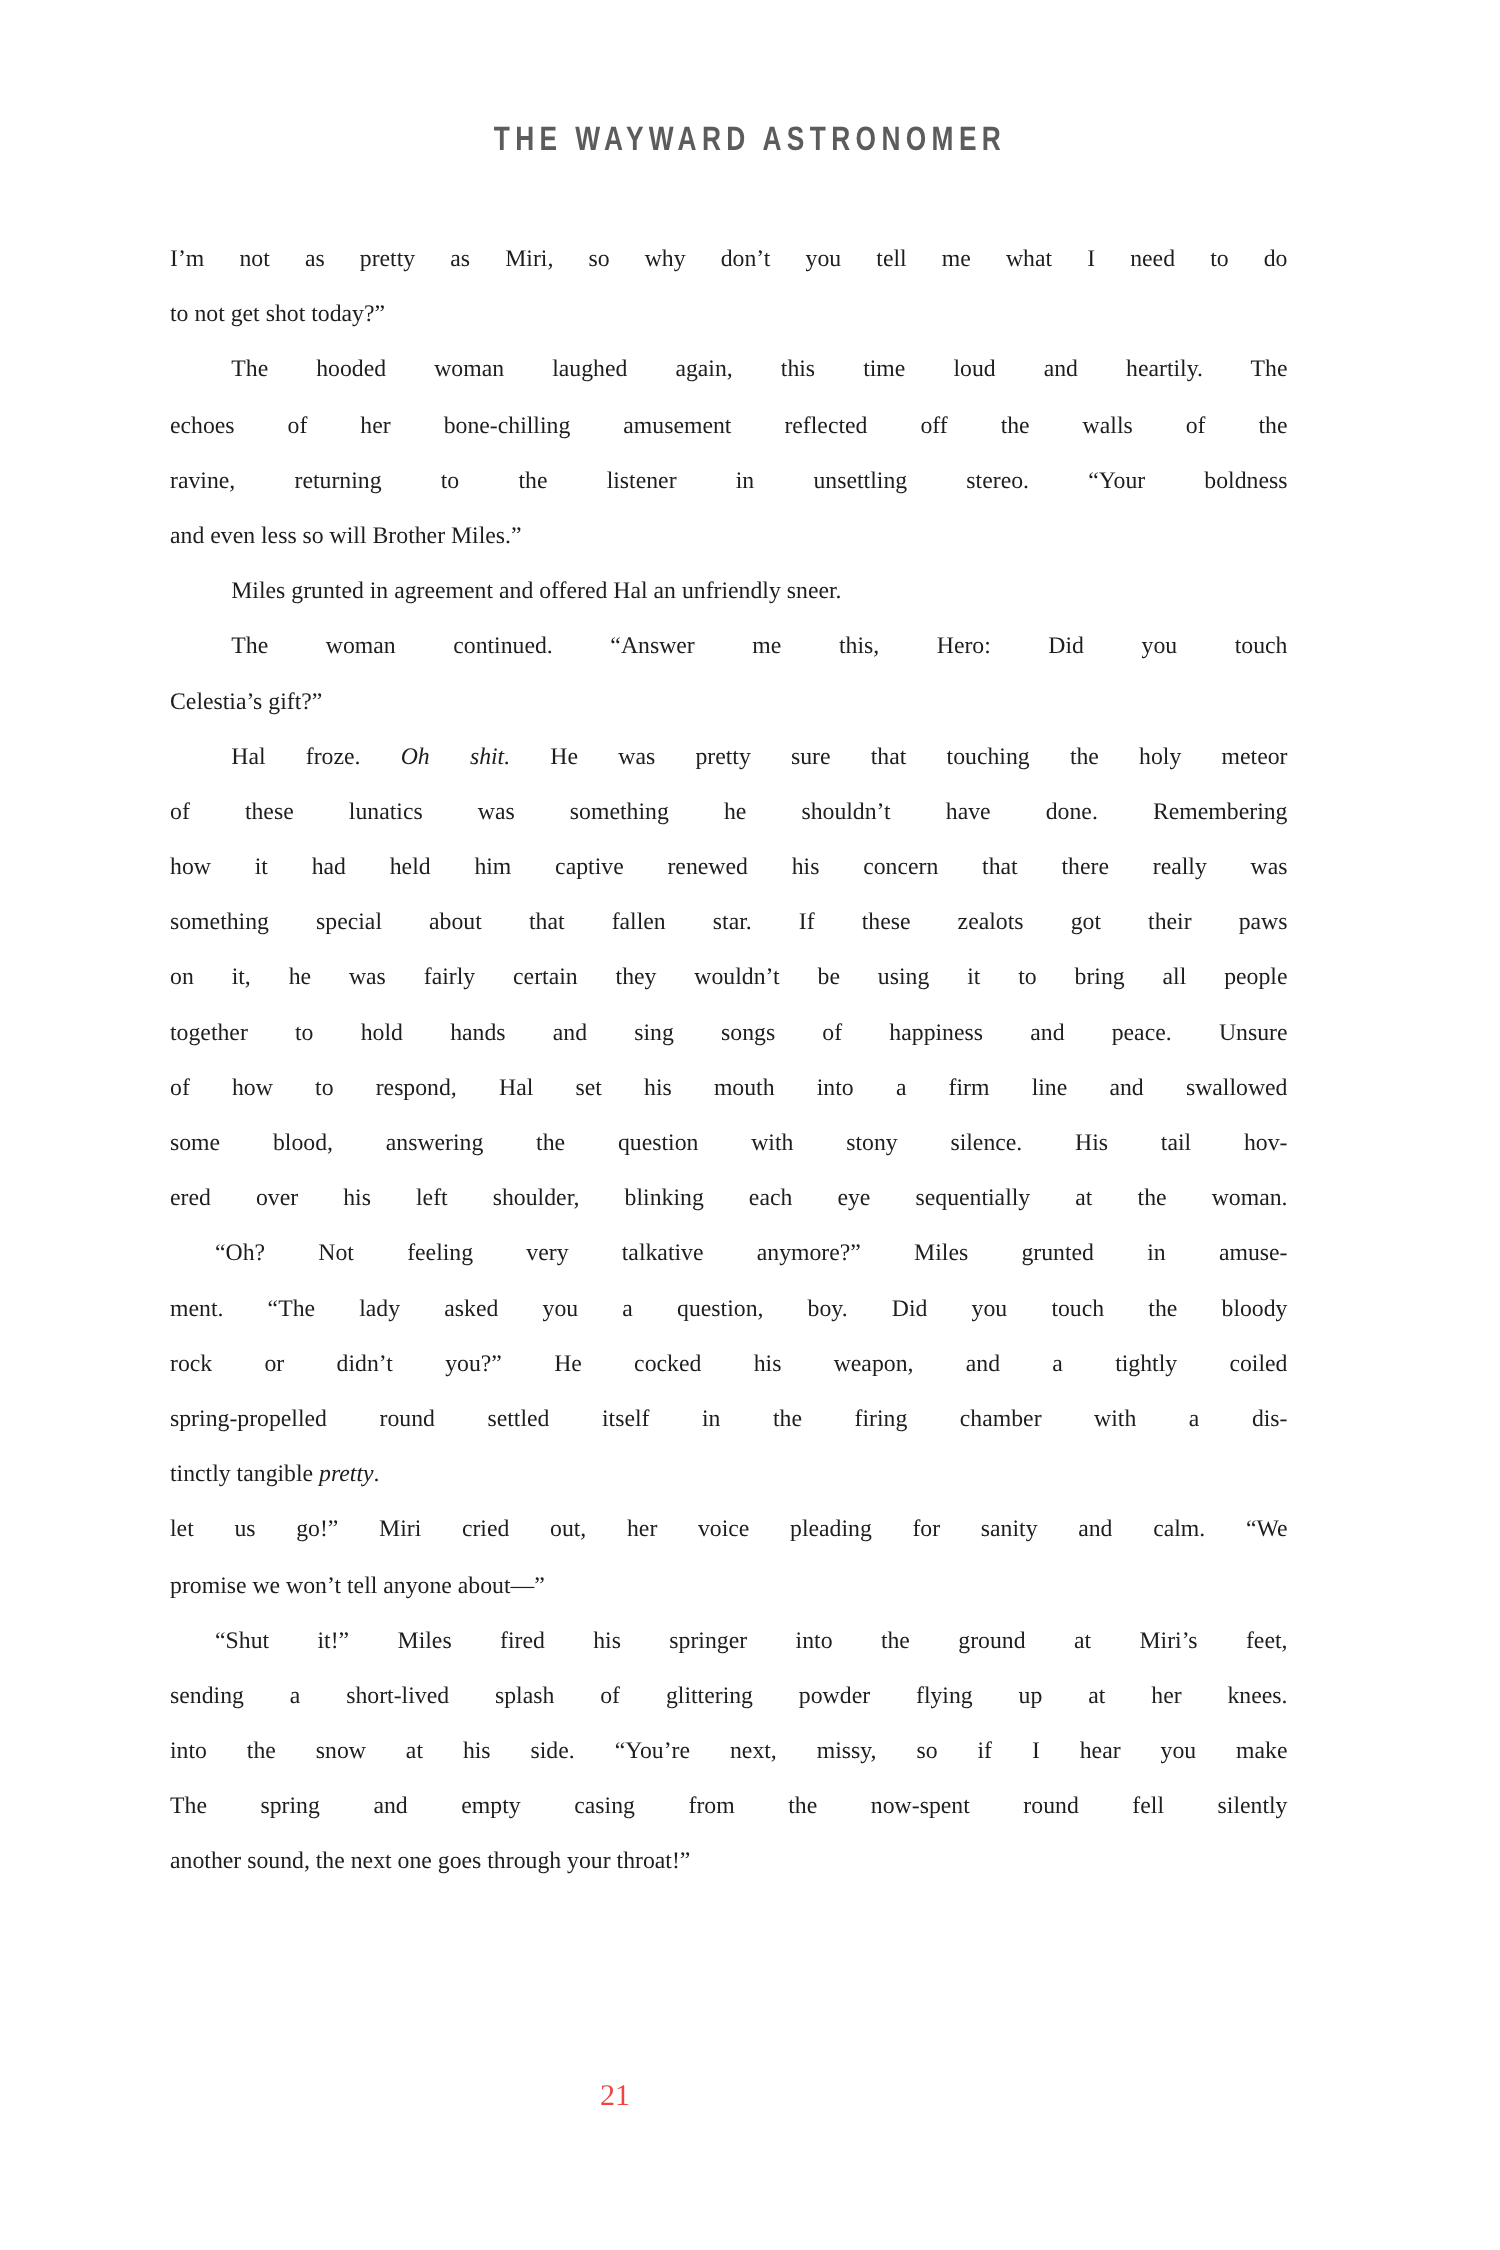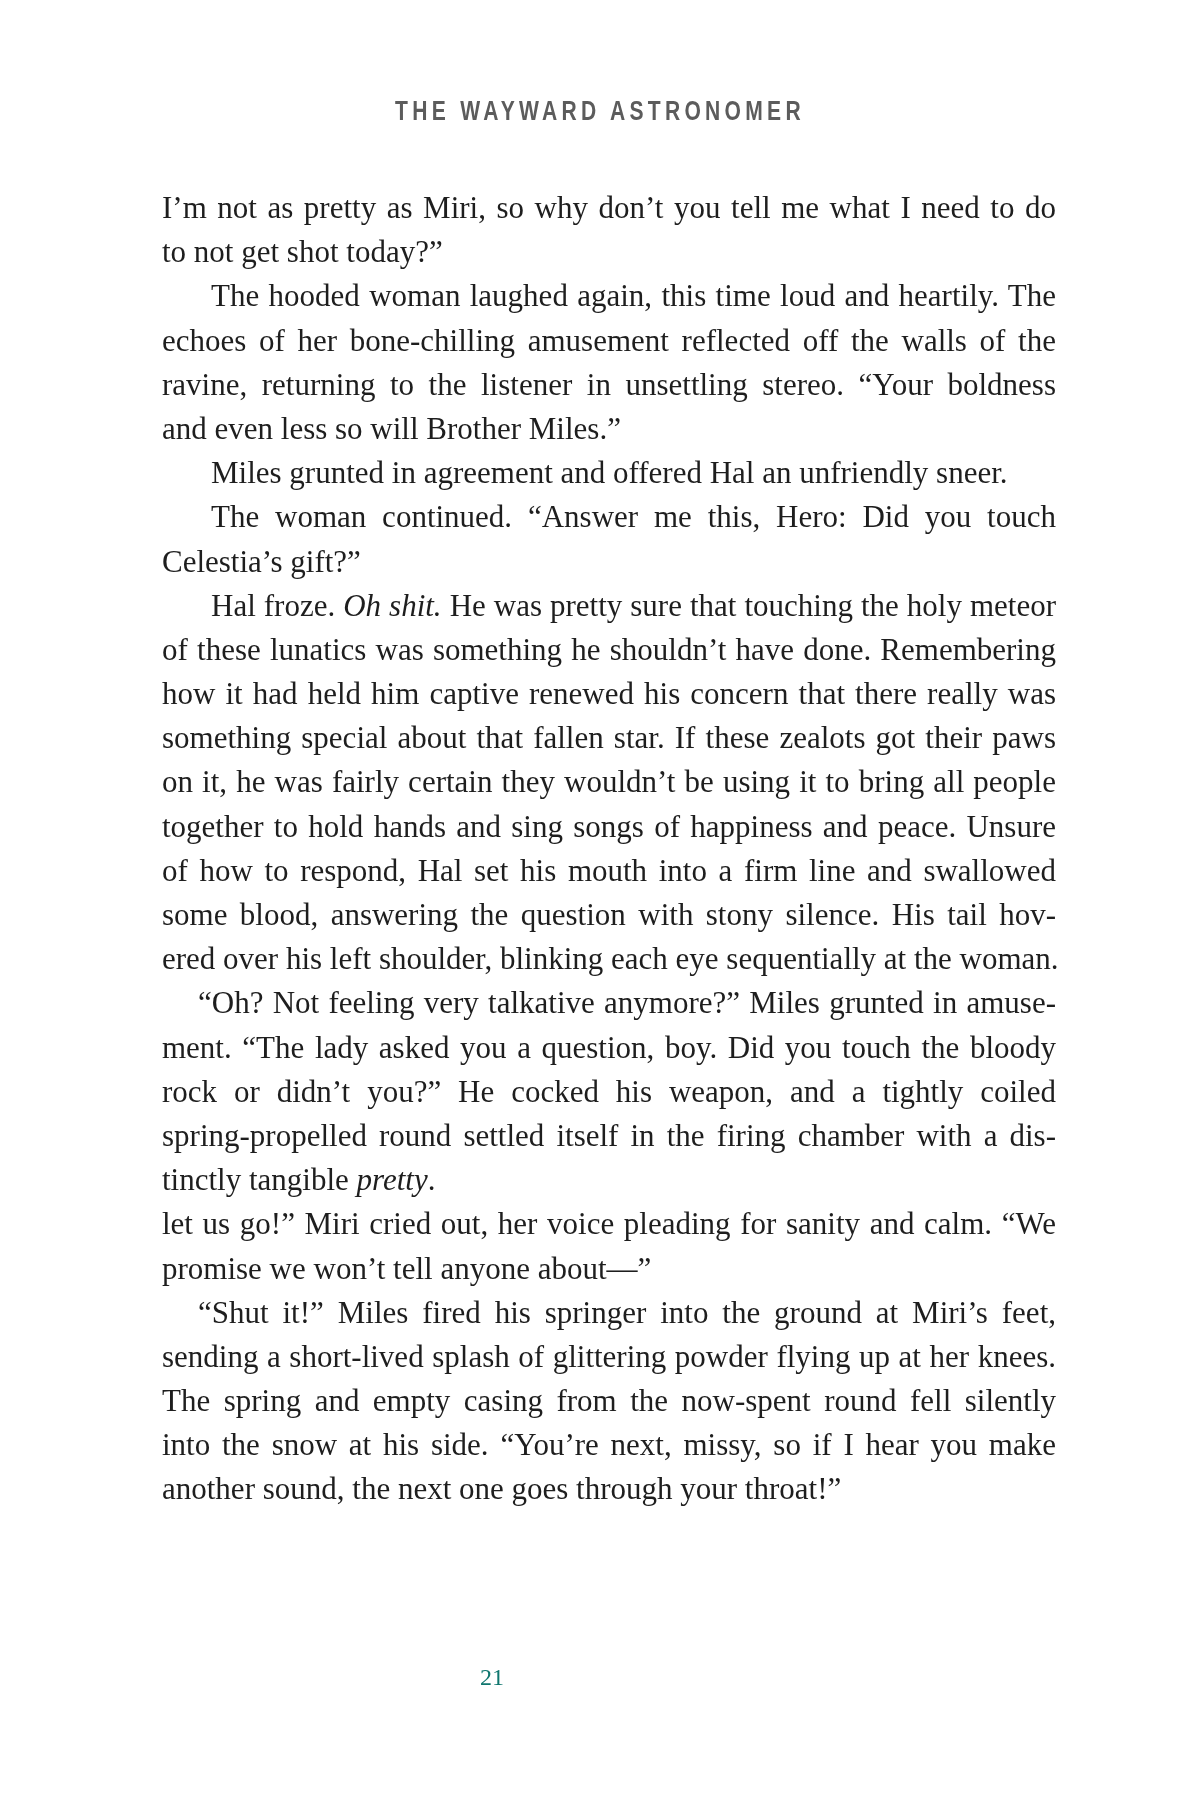--- a/index.html
+++ b/index.html
@@ -30,24 +30,24 @@
       font-weight: bold;
       font-size: 27px;
       letter-spacing: 5.5px;
       color: #5c5c5c;
       transform: scaleX(0.78);
       transform-origin: center;
     }
     .text-block {
       position: absolute;
       top: 186px;
-      left: 162px;
+      left: 136px;
       width: 894px;
       font-family: "Liberation Serif", serif;
-      font-size: 31px;
+      font-size: 19px;
       line-height: 44.2px;
       color: #1e1e1e;
       text-align: justify;
       text-align-last: justify;
     }
     .line {
       display: block;
       white-space: nowrap;
       height: 44.2px;
       overflow: visible;
@@ -73,21 +73,21 @@
     em {
     }
     .page-number {
       position: absolute;
       top: 1664px;
       left: 0;
       width: 984px;
       text-align: center;
       font-family: "Liberation Serif", serif;
       font-size: 24px;
-      color: #0f766e;
+      color: #ef4444;
     }
   </style>
 </head>
 <body>
 
 <div class="page">
   <div class="running-head">THE WAYWARD ASTRONOMER</div>
 
   <div class="text-block" id="text-block">
       <div class="line"><span class="jt">I’m not as pretty as Miri, so why don’t you tell me what I need to do</span></div>
@@ -110,19 +110,19 @@
       <div class="line"><span class="jt">ered over his left shoulder, blinking each eye sequentially at the woman.</span></div>
       <div class="line dq-indent"><span class="jt">“Oh? Not feeling very talkative anymore?” Miles grunted in amuse-</span></div>
       <div class="line"><span class="jt">ment. “The lady asked you a question, boy. Did you touch the bloody</span></div>
       <div class="line"><span class="jt">rock or didn’t you?” He cocked his weapon, and a tightly coiled</span></div>
       <div class="line"><span class="jt">spring-propelled round settled itself in the firing chamber with a dis-</span></div>
       <div class="line last"><span class="jt">tinctly tangible <em>pretty</em>.</span></div>
       <div class="line"><span class="jt">let us go!” Miri cried out, her voice pleading for sanity and calm. “We</span></div>
       <div class="line last"><span class="jt">promise we won’t tell anyone about—”</span></div>
       <div class="line dq-indent"><span class="jt">“Shut it!” Miles fired his springer into the ground at Miri’s feet,</span></div>
       <div class="line"><span class="jt">sending a short-lived splash of glittering powder flying up at her knees.</span></div>
+      <div class="line"><span class="jt">into the snow at his side. “You’re next, missy, so if I hear you make</span></div>
       <div class="line"><span class="jt">The spring and empty casing from the now-spent round fell silently</span></div>
-      <div class="line"><span class="jt">into the snow at his side. “You’re next, missy, so if I hear you make</span></div>
       <div class="line last"><span class="jt">another sound, the next one goes through your throat!”</span></div>
     </div>
 
   <div class="page-number">21</div>
 </div>
 
 </body></html>

